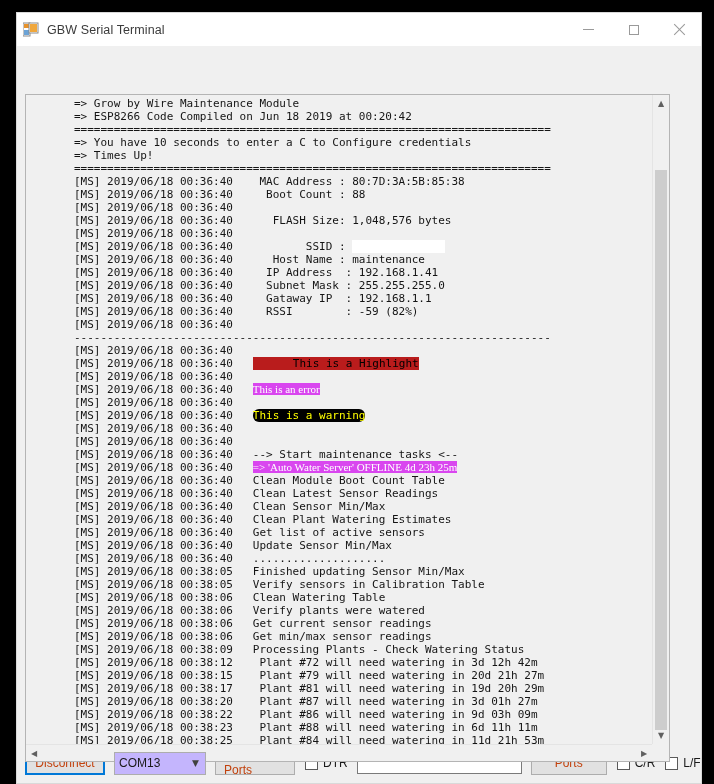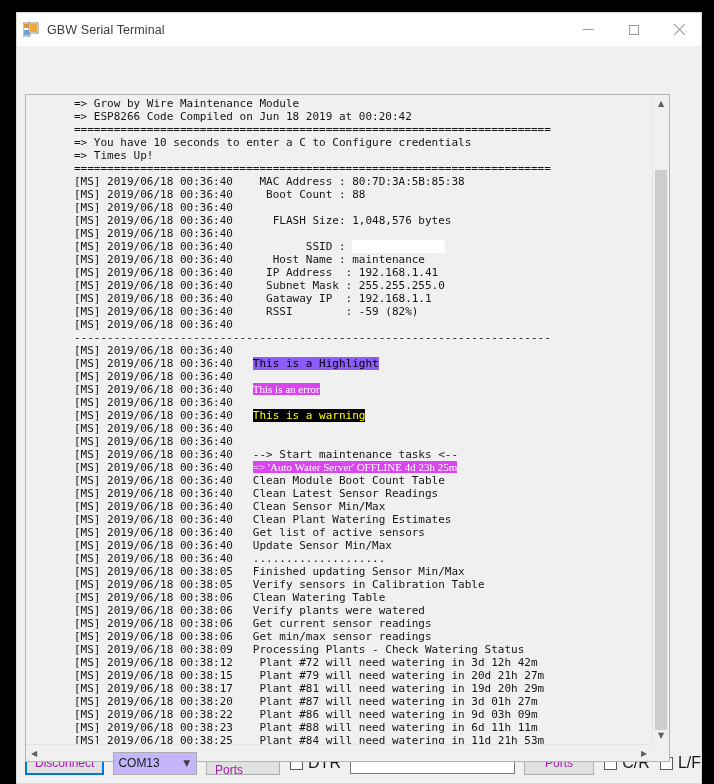--- a/index.html
+++ b/index.html
@@ -124,23 +124,23 @@
     margin-left: 45px;
   }
   .term-lines {
     font-family: "DejaVu Sans Mono", "Liberation Mono", monospace;
     font-size: 11px;
     line-height: 13px;
     color: #141414;
     white-space: pre;
   }
   .tl { height: 13px; }
-  .hl-yellow { background: #8b5cf6; color: #000000; }
+  .hl-yellow { background: #b91c1c; color: #000000; padding-left: 40px; }
   .hl-error  { background: #d946ef; color: #ffffff; font-family: Liberation Serif, serif; }
-  .hl-warn   { background: #000000; color: #ffff00; }
+  .hl-warn   { background: #000000; color: #ffff00; border-radius: 6px; }
   .redacted {
     display: inline-block;
     background: #ffffff;
     color: #ffffff;
   }
 
   
   .vscroll {
     position: absolute;
     right: 0;
@@ -204,21 +204,21 @@
     padding-left: 8px;
     box-sizing: border-box;
   }
   .btn {
     height: 23px;
     background: #e1e1e1;
     border: 1px solid #adadad;
     box-sizing: border-box;
     font-family: "Liberation Sans", sans-serif;
     font-size: 12px;
-    color: #a21caf;
+    color: #c2410c;
     display: flex;
     align-items: center;
     justify-content: center;
     padding: 0 8px;
     cursor: default;
   }
   .btn.focused {
     border: 2px solid #0078d7;
     background: #e1e1e1;
   }
@@ -252,21 +252,21 @@
   }
   .chkbox {
     width: 13px;
     height: 13px;
     background: #ffffff;
     border: 1px solid #5a5a5a;
     box-sizing: border-box;
     flex: 0 0 auto;
   }
   .chk-label {
-    font-size: 16px;
+    font-size: 12px;
     color: #1a1a1a;
     margin-left: 5px;
     white-space: nowrap;
   }
   .send-input {
     height: 22px;
     width: 165px;
     background: #ffffff;
     border: 1px solid #7a7a7a;
     box-sizing: border-box;

